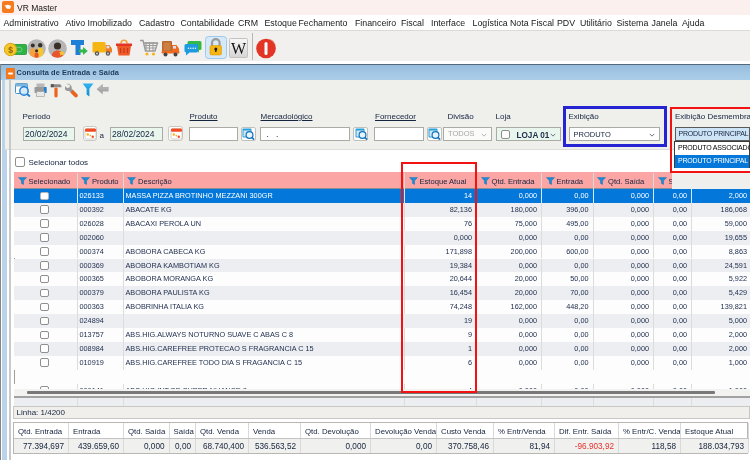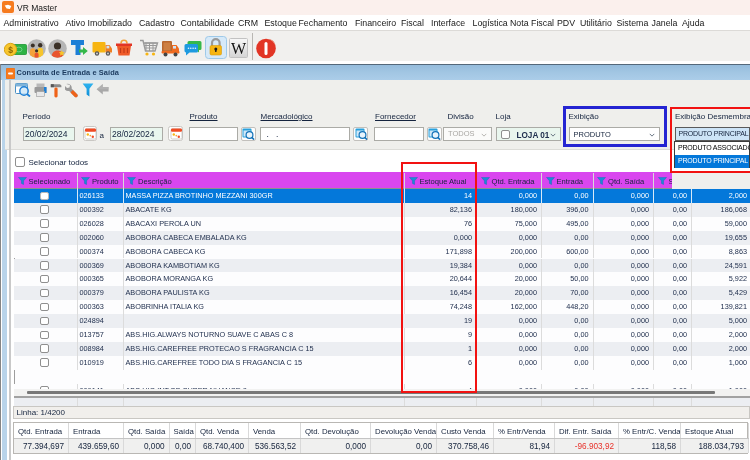--- a/index.html
+++ b/index.html
@@ -27,21 +27,21 @@
 .lbl.u { text-decoration:underline; }
 .fld { position:absolute; top:126.5px; height:14px; background:#fff; border:1px solid #ababa6; font-size:8.5px; color:#14233e; line-height:12.5px; padding-left:1.5px; }
 .fld.mint { background:#e9f6ee; }
 .sbtn { position:absolute; top:126.5px; width:15px; height:14px; background:#fdfdfd; border:1px solid #c2c0bc; border-radius:2px; }
 .cbtn { position:absolute; top:126px; width:14.5px; height:15px; background:#fdfdfd; border:1px solid #c9c7c3; border-radius:2.5px; }
 .combo { position:absolute; top:126.5px; height:14px; background:#fff; border:1px solid #ababa6; font-size:7.5px; line-height:12.5px; }
 .car { position:absolute; right:4px; top:4.5px; width:6px; height:6px; }
 
 
 #grid { left:13.5px; top:171.5px; width:736.5px; height:226px; border:1px solid #9d9d9d; border-right:none; background:#fdfdfe; }
-#ghead { position:absolute; left:14px; top:172px; width:736px; height:16.5px; background:#d946ef; border-bottom:1px solid #8f8f8f; }
+#ghead { position:absolute; left:14px; top:172px; width:736px; height:16.5px; background:#fca5a5; border-bottom:1px solid #8f8f8f; }
 .hc { position:absolute; top:0; height:16px; margin-left:-14px; margin-top:0.5px; padding-top:4px; padding-left:3.5px; font-size:7.6px; color:#15233c; border-right:1px solid #d9d9d9; white-space:nowrap; overflow:hidden; }
 .hc span { margin-left:2px; }
 .r { position:absolute; left:14px; width:736px; font-size:7.3px; }
 .r.w { background:#fdfdfe; }
 .r.g { background:#eceef2; }
 .r.sel { background:#0478da; color:#fff; }
 .c { position:absolute; top:0; height:100%; border-right:1px solid #dcdcdc; line-height:13.9px; white-space:nowrap; overflow:hidden; }
 .r.sel .c { border-right:1px solid #d8e9f7; }
 .c.lt { padding-left:2px; }
 .c.ds { }
@@ -378,21 +378,20 @@
       <div class="c rt" style="left:391px;width:72px">76</div>
       <div class="c rt" style="left:463px;width:65px">75,000</div>
       <div class="c rt" style="left:528px;width:51.5px">495,00</div>
       <div class="c rt" style="left:579.5px;width:60.5px">0,000</div>
       <div class="c rt" style="left:640px;width:38px">0,00</div>
       <div class="c rt" style="left:678px;width:60px">59,000</div>
     </div>
 <div class="r g" style="top:230.7px;height:13.9px">
       <div class="c" style="left:0px;width:63.5px"><span class="cb"></span></div>
       <div class="c lt" style="left:63.5px;width:46.0px">002060</div>
-      <div class="c lt ds" style="left:109.5px;width:281.5px">ABOBORA CABECA EMBALADA KG</div>
       <div class="c rt" style="left:391px;width:72px">0,000</div>
       <div class="c rt" style="left:463px;width:65px">0,000</div>
       <div class="c rt" style="left:528px;width:51.5px">0,00</div>
       <div class="c rt" style="left:579.5px;width:60.5px">0,000</div>
       <div class="c rt" style="left:640px;width:38px">0,00</div>
       <div class="c rt" style="left:678px;width:60px">19,655</div>
     </div>
 <div class="r w" style="top:244.6px;height:13.9px">
       <div class="c" style="left:0px;width:63.5px"><span class="cb"></span></div>
       <div class="c lt" style="left:63.5px;width:46.0px">000374</div>

